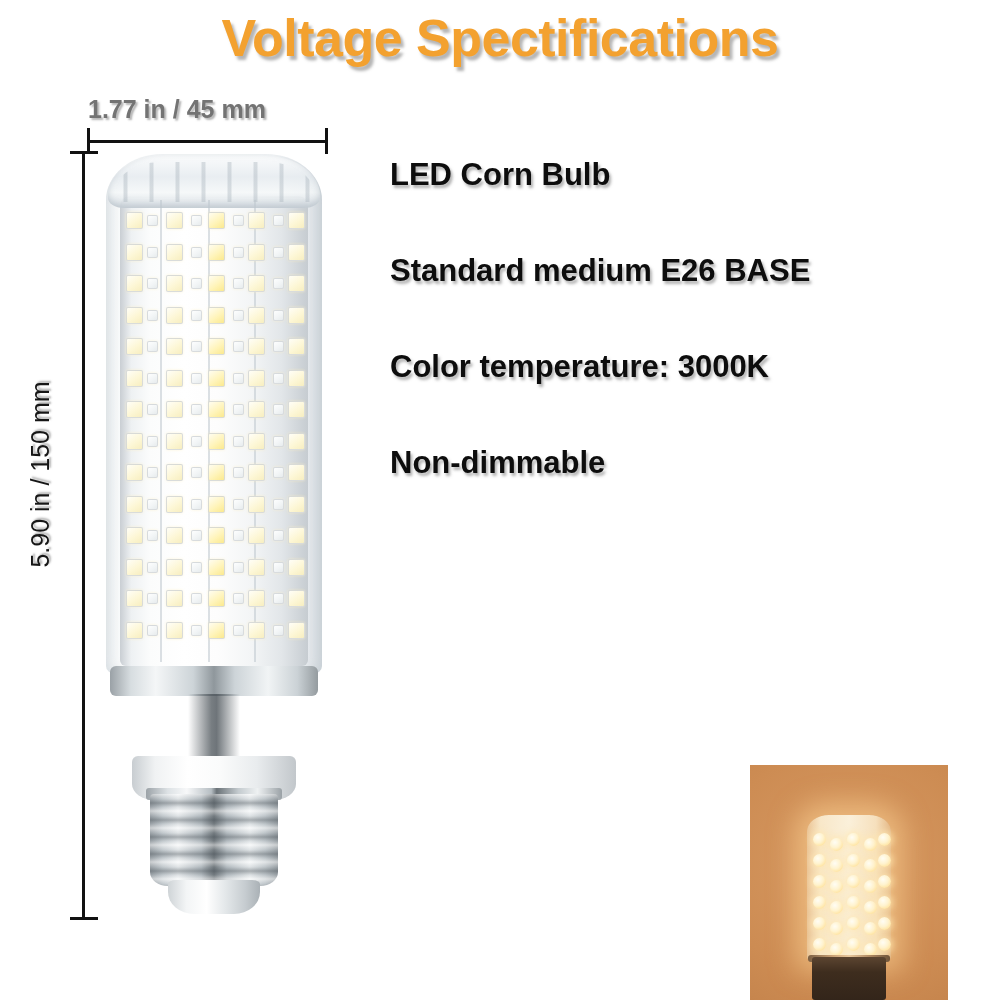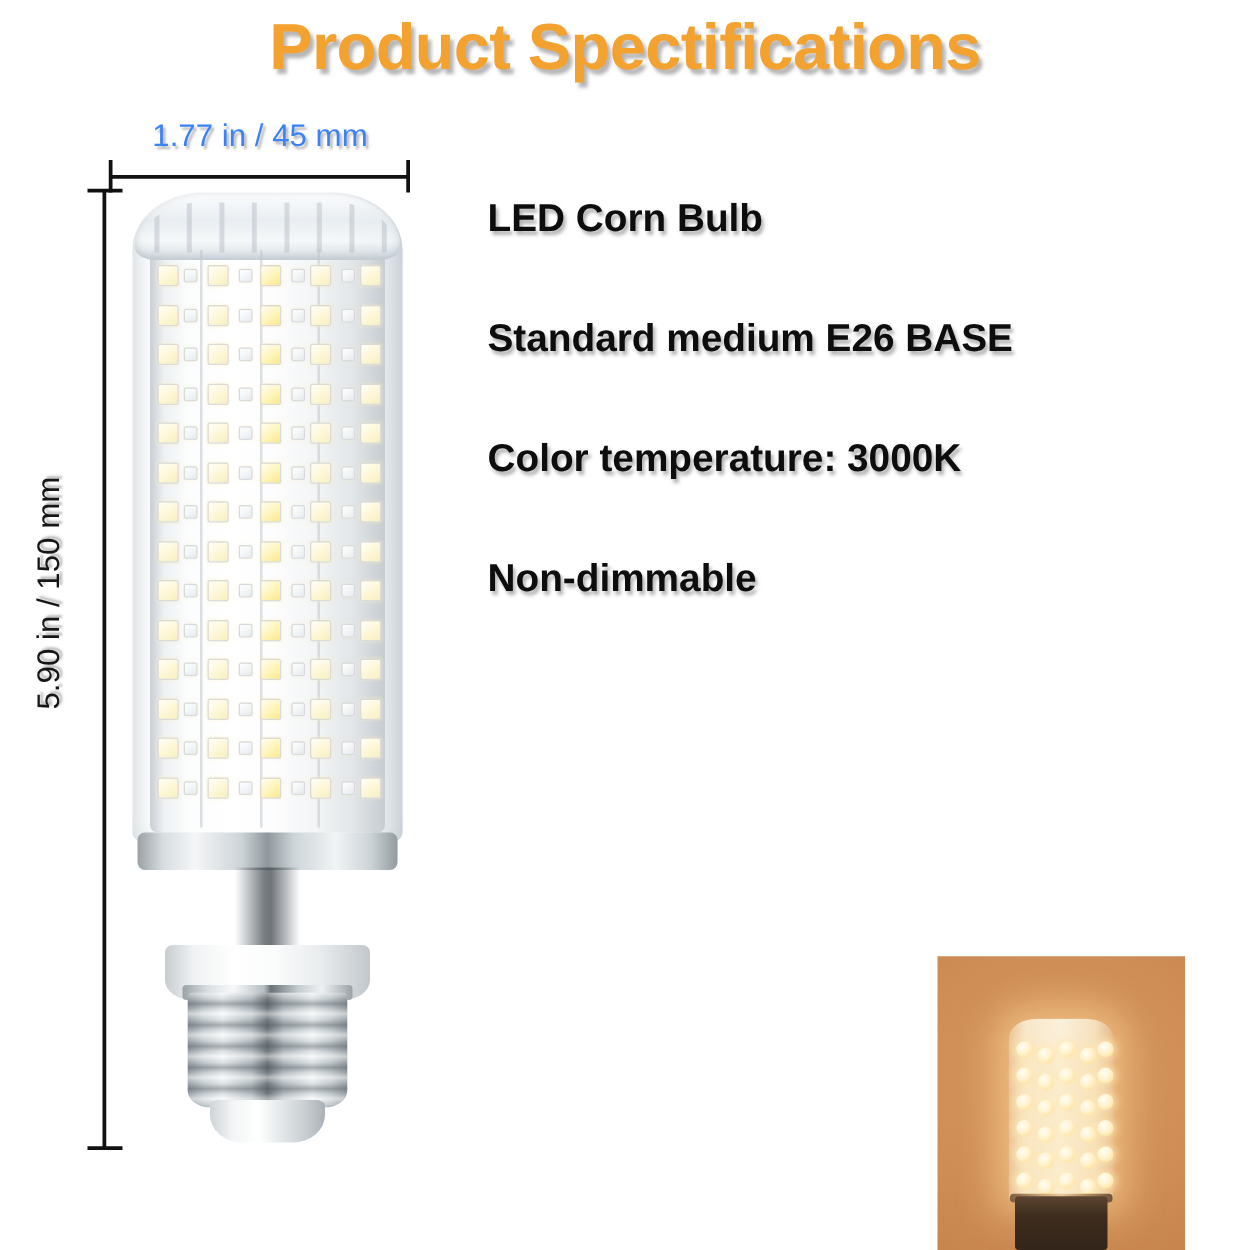--- a/index.html
+++ b/index.html
@@ -83,24 +83,24 @@
     width: 28px;
     height: 3px;
     background: #111111;
   }
 
   #label-width {
     position: absolute;
     left: 88px;
     top: 95px;
     width: 240px;
-    text-align: center;
+    text-align: left;
     font-size: 25px;
-    font-weight: normal;
-    color: #3b82f6;
+    font-weight: bold;
+    color: #737373;
     text-shadow: 2px 2px 2px rgba(140,140,140,0.65);
     white-space: nowrap;
   }
 
   #label-height-wrap {
     position: absolute;
     left: 0px;
     top: 330px;
     width: 80px;
     height: 300px;
@@ -393,21 +393,21 @@
     border-radius: 3px;
     background: linear-gradient(to right,
       #7a5e42, #caa276 30%, #e8c79c 50%, #b08a63 75%, #6e5339);
   }
 </style>
 </head>
 <body>
 
 <div id="page">
 
-  <div id="title">Product Spectifications</div>
+  <div id="title">Voltage Spectifications</div>
 
   <div id="label-width">1.77 in / 45 mm</div>
   <div class="dim-line-h"></div>
   <div class="dim-cap-h-left"></div>
   <div class="dim-cap-h-right"></div>
 
   <div id="label-height-wrap">
     <div id="label-height">5.90 in / 150 mm</div>
   </div>
   <div class="dim-line-v"></div>

